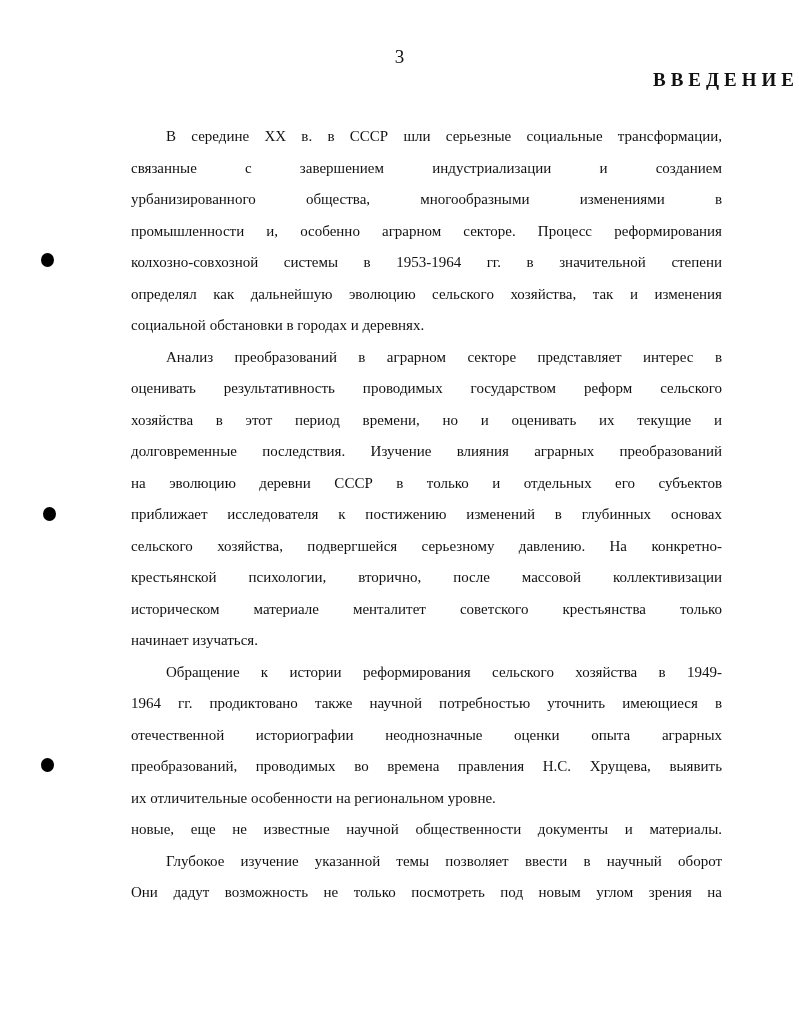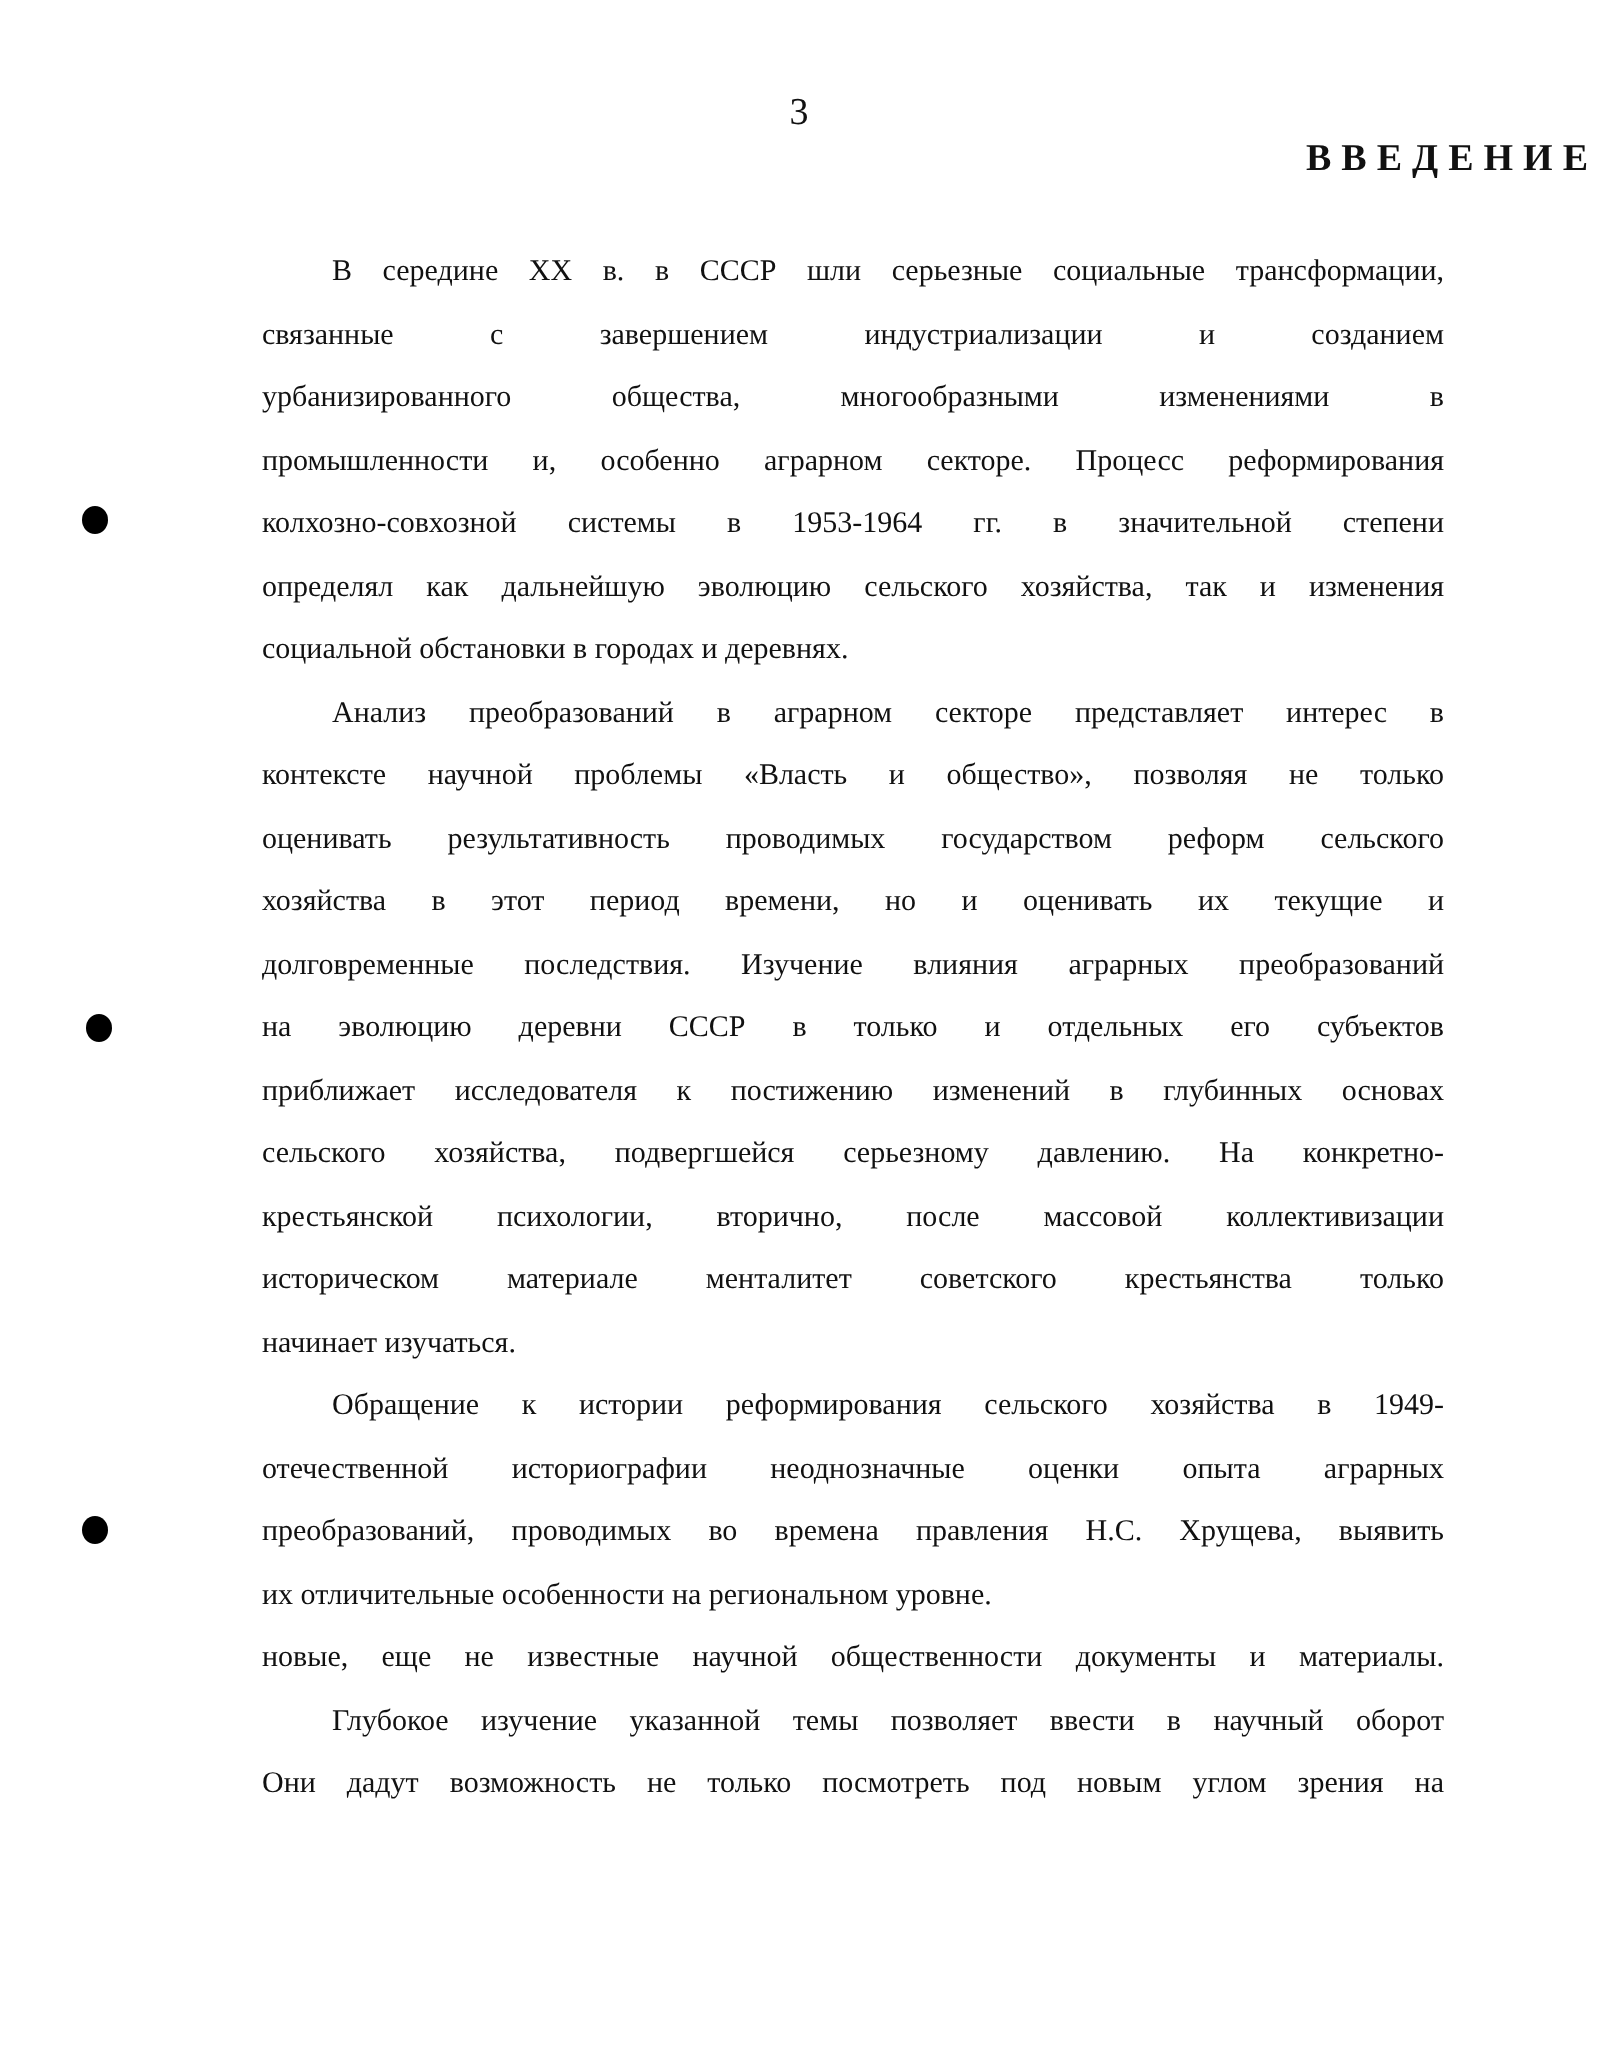--- a/index.html
+++ b/index.html
@@ -48,33 +48,33 @@
         <span class="line indent">В середине XX в. в СССР шли серьезные социальные трансформации,</span>
         <span class="line">связанные с завершением индустриализации и созданием</span>
         <span class="line">урбанизированного общества, многообразными изменениями в</span>
         <span class="line">промышленности и, особенно аграрном секторе. Процесс реформирования</span>
         <span class="line">колхозно-совхозной системы в 1953-1964 гг. в значительной степени</span>
         <span class="line">определял как дальнейшую эволюцию сельского хозяйства, так и изменения</span>
         <span class="line last">социальной обстановки в городах и деревнях.</span>
       </div>
       <div>
         <span class="line indent">Анализ преобразований в аграрном секторе представляет интерес в</span>
-        <span class="line">контексте научной проблемы «Власть и общество», позволяя не только</span>
         <span class="line">оценивать результативность проводимых государством реформ сельского</span>
         <span class="line">хозяйства в этот период времени, но и оценивать их текущие и</span>
         <span class="line">долговременные последствия. Изучение влияния аграрных преобразований</span>
         <span class="line">на эволюцию деревни СССР в только и отдельных его субъектов</span>
         <span class="line">приближает исследователя к постижению изменений в глубинных основах</span>
         <span class="line">сельского хозяйства, подвергшейся серьезному давлению. На конкретно-</span>
         <span class="line">крестьянской психологии, вторично, после массовой коллективизации</span>
         <span class="line">историческом материале менталитет советского крестьянства только</span>
         <span class="line last">начинает изучаться.</span>
       </div>
       <div>
         <span class="line indent">Обращение к истории реформирования сельского хозяйства в 1949-</span>
+        <span class="line">1964 гг. продиктовано также научной потребностью уточнить имеющиеся в</span>
         <span class="line">отечественной историографии неоднозначные оценки опыта аграрных</span>
         <span class="line">преобразований, проводимых во времена правления Н.С. Хрущева, выявить</span>
         <span class="line last">их отличительные особенности на региональном уровне.</span>
       </div>
       <div>
         <span class="line">новые, еще не известные научной общественности документы и материалы.</span>
         <span class="line indent">Глубокое изучение указанной темы позволяет ввести в научный оборот</span>
         <span class="line">Они дадут возможность не только посмотреть под новым углом зрения  на</span>
       </div>
     </div>

